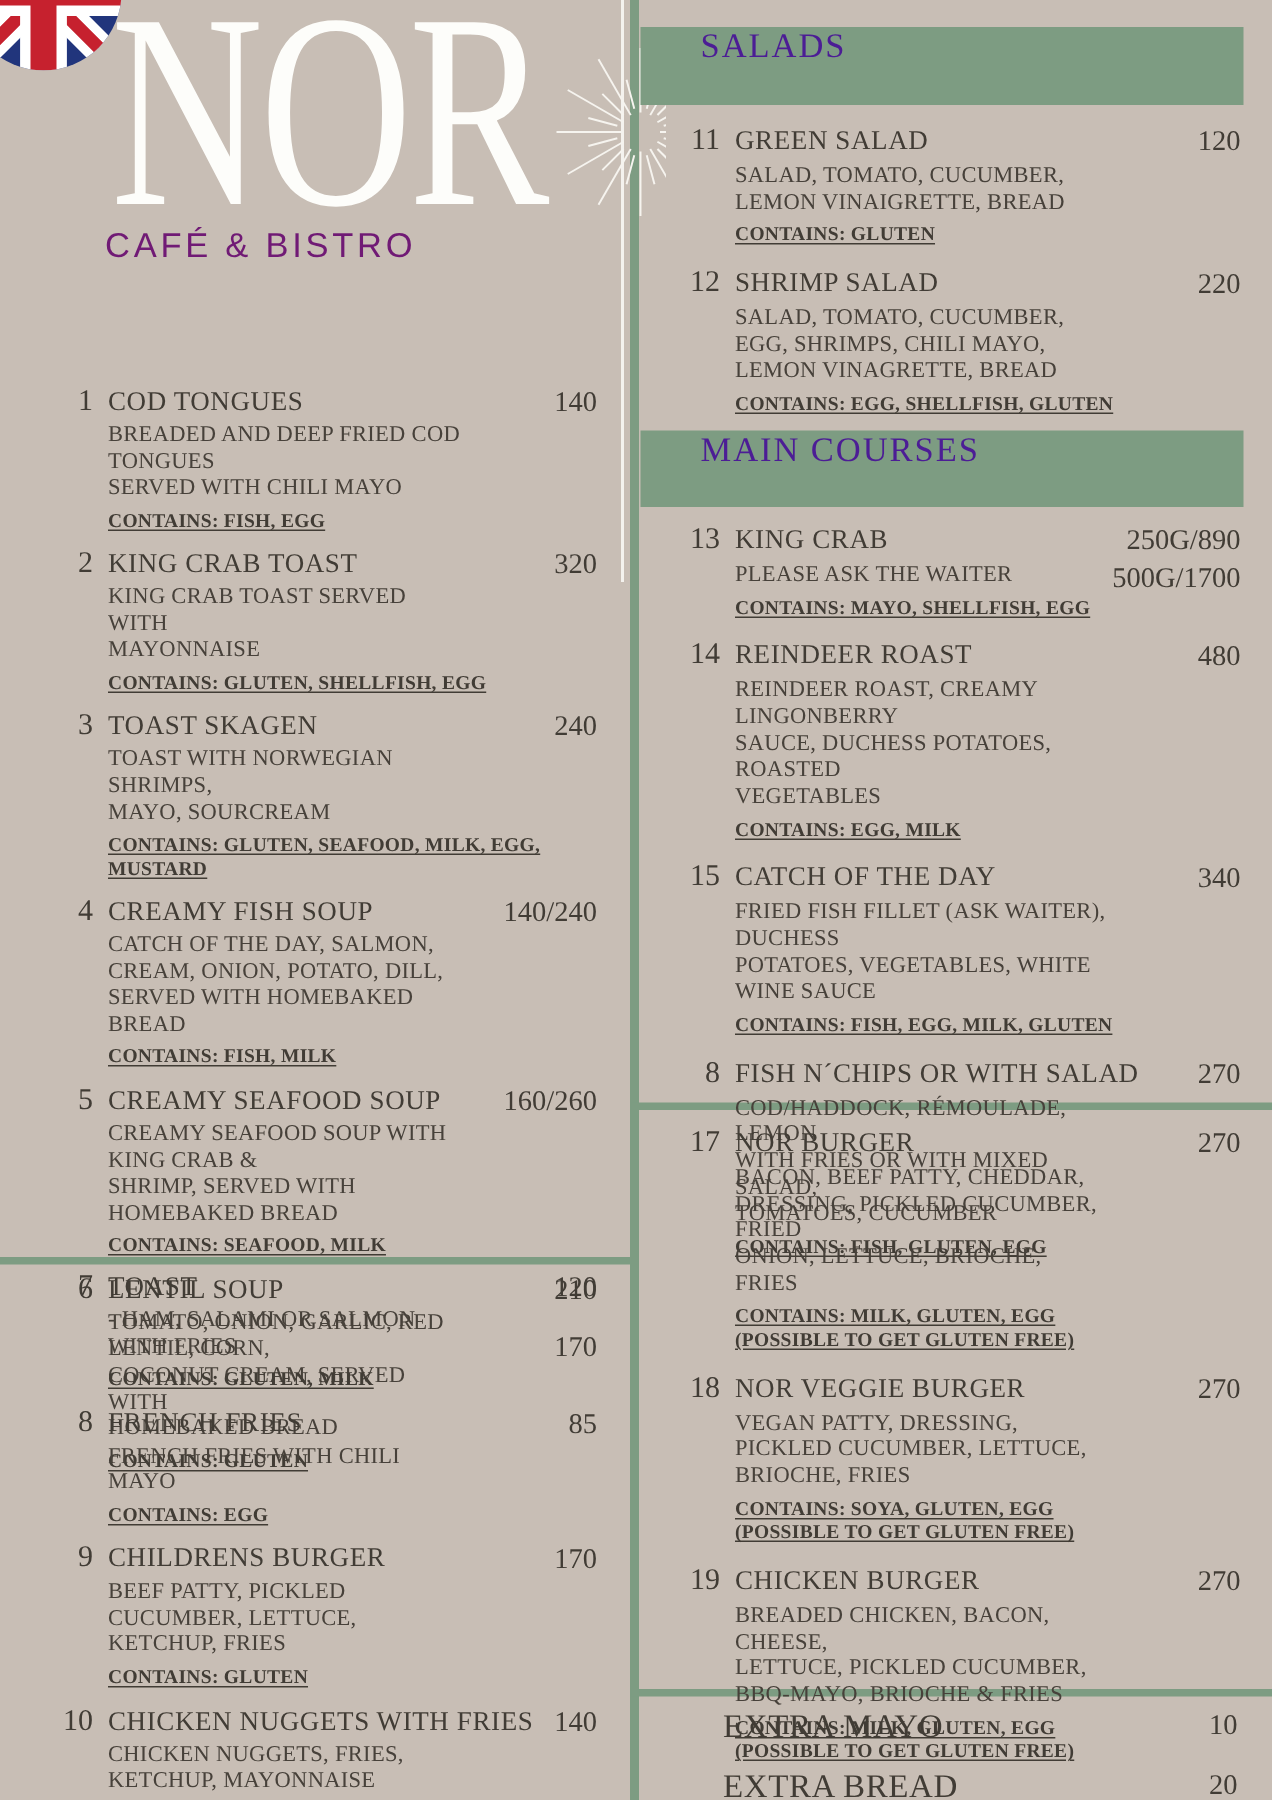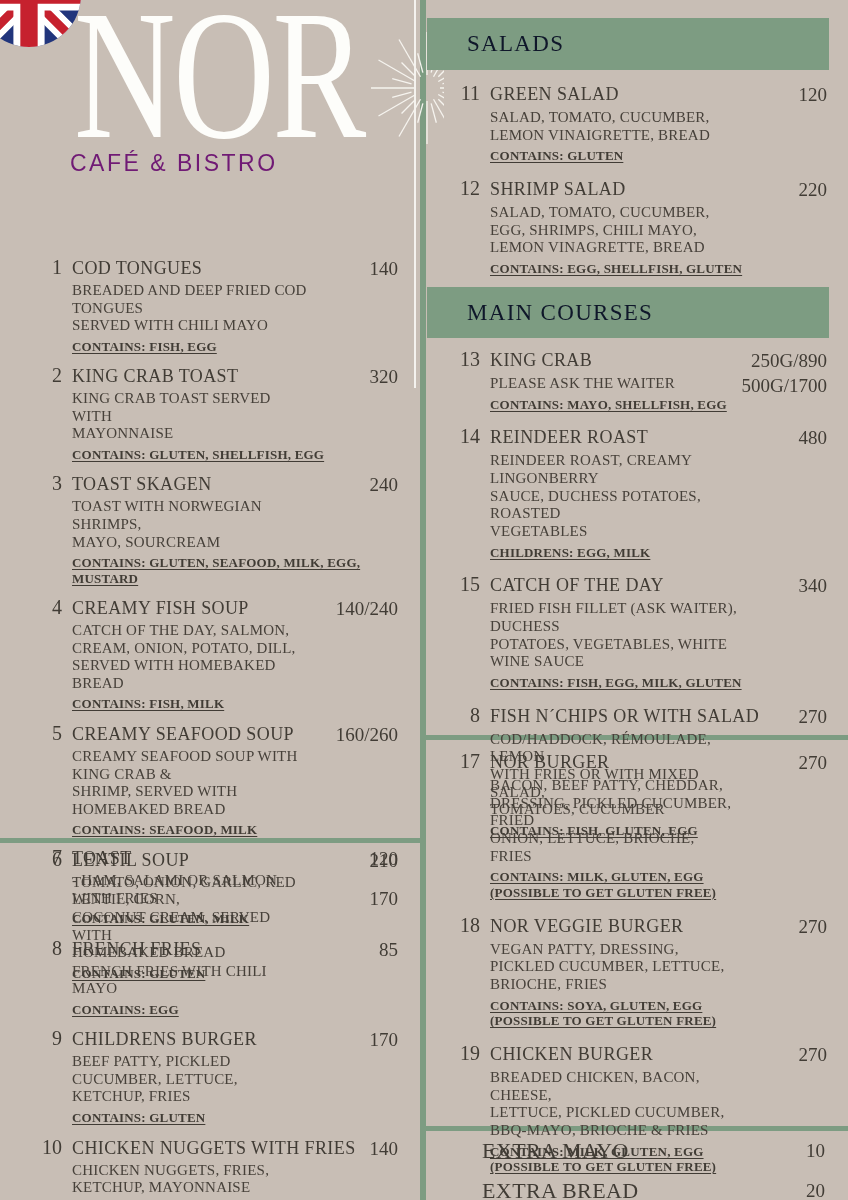--- a/index.html
+++ b/index.html
@@ -20,21 +20,21 @@
   .logo{position:absolute;left:50px;top:-18px;font-size:185px;line-height:1;color:#fdfdfa;
         letter-spacing:-3px;transform:scaleX(.76);transform-origin:left top;white-space:nowrap;}
   .subtitle{position:absolute;left:46px;top:150px;font-family:"Liberation Sans",sans-serif;
         font-size:23px;letter-spacing:2.5px;color:#701a75;}
   .flag{position:absolute;left:-47px;top:-57px;width:104px;height:104px;border-radius:50%;
         overflow:hidden;}
   .flag svg{display:block;width:104px;height:104px;}
   .sunburst{position:absolute;left:343px;top:14px;}
 
   
-  .bar{position:absolute;background:#7d9c82;color:#0f172a;display:flex;align-items:center;
+  .bar{position:absolute;background:#7d9c82;color:#4c1d95;display:flex;
        box-sizing:border-box;font-size:23px;letter-spacing:1.3px;}
   .left-bar{top:190px;left:0;width:398px;height:58px;padding-left:45px;}
   .salads-bar{top:18px;left:1px;width:402px;height:52px;padding-left:40px;}
   .mains-bar{top:287px;left:1px;width:402px;height:51px;padding-left:40px;}
 
   
   .box{position:absolute;left:0;width:100%;}
   #left-box1{top:256px;}
   #left-box2{top:846px;}
   #salads-box{top:82px;}
@@ -279,21 +279,21 @@
 
   <div class="item">
     <div class="item-head">
       <span class="num">14</span><span class="iname">REINDEER ROAST</span>
       <span class="price">480</span>
     </div>
     <div class="desc">REINDEER ROAST, CREAMY LINGONBERRY
 SAUCE, DUCHESS POTATOES, ROASTED
 VEGETABLES</div>
 
-    <div class="contains">CHILDRENS: EGG, MILK</div>
+    <div class="contains">CONTAINS: EGG, MILK</div>
   </div>
 
   <div class="item">
     <div class="item-head">
       <span class="num">15</span><span class="iname">CATCH OF THE DAY</span>
       <span class="price">340</span>
     </div>
     <div class="desc">FRIED FISH FILLET (ASK WAITER), DUCHESS
 POTATOES, VEGETABLES, WHITE WINE SAUCE</div>
 

